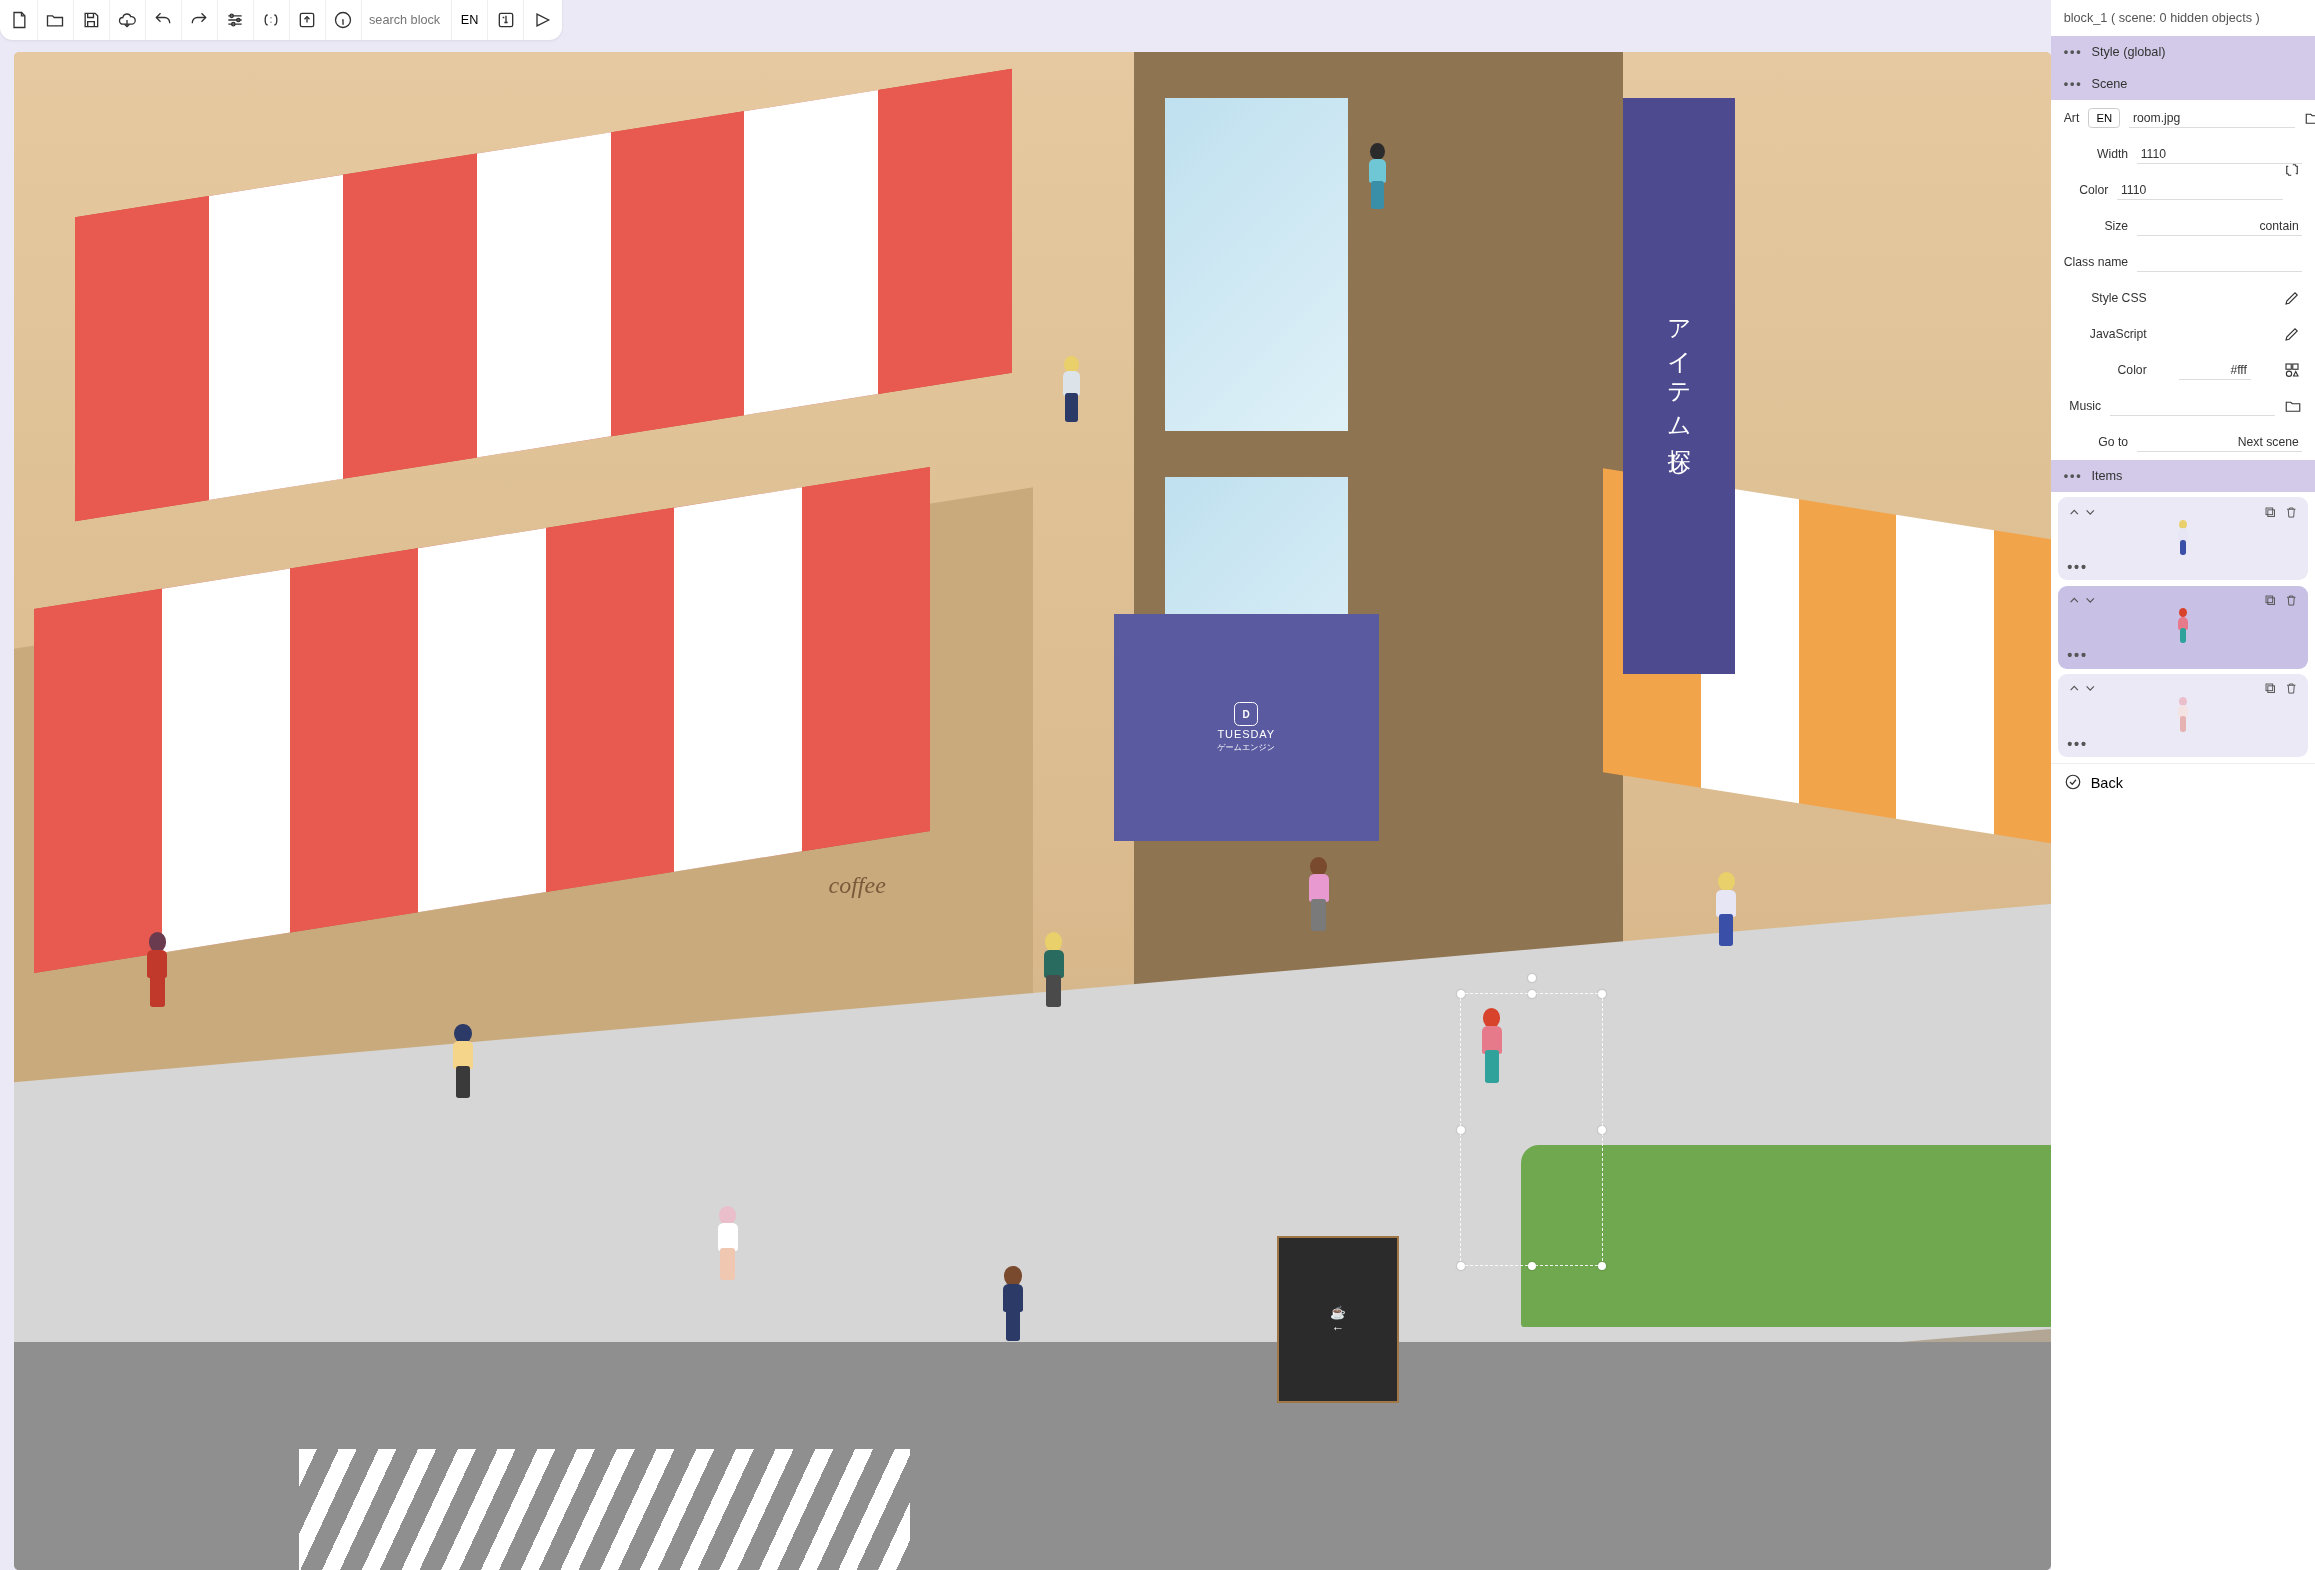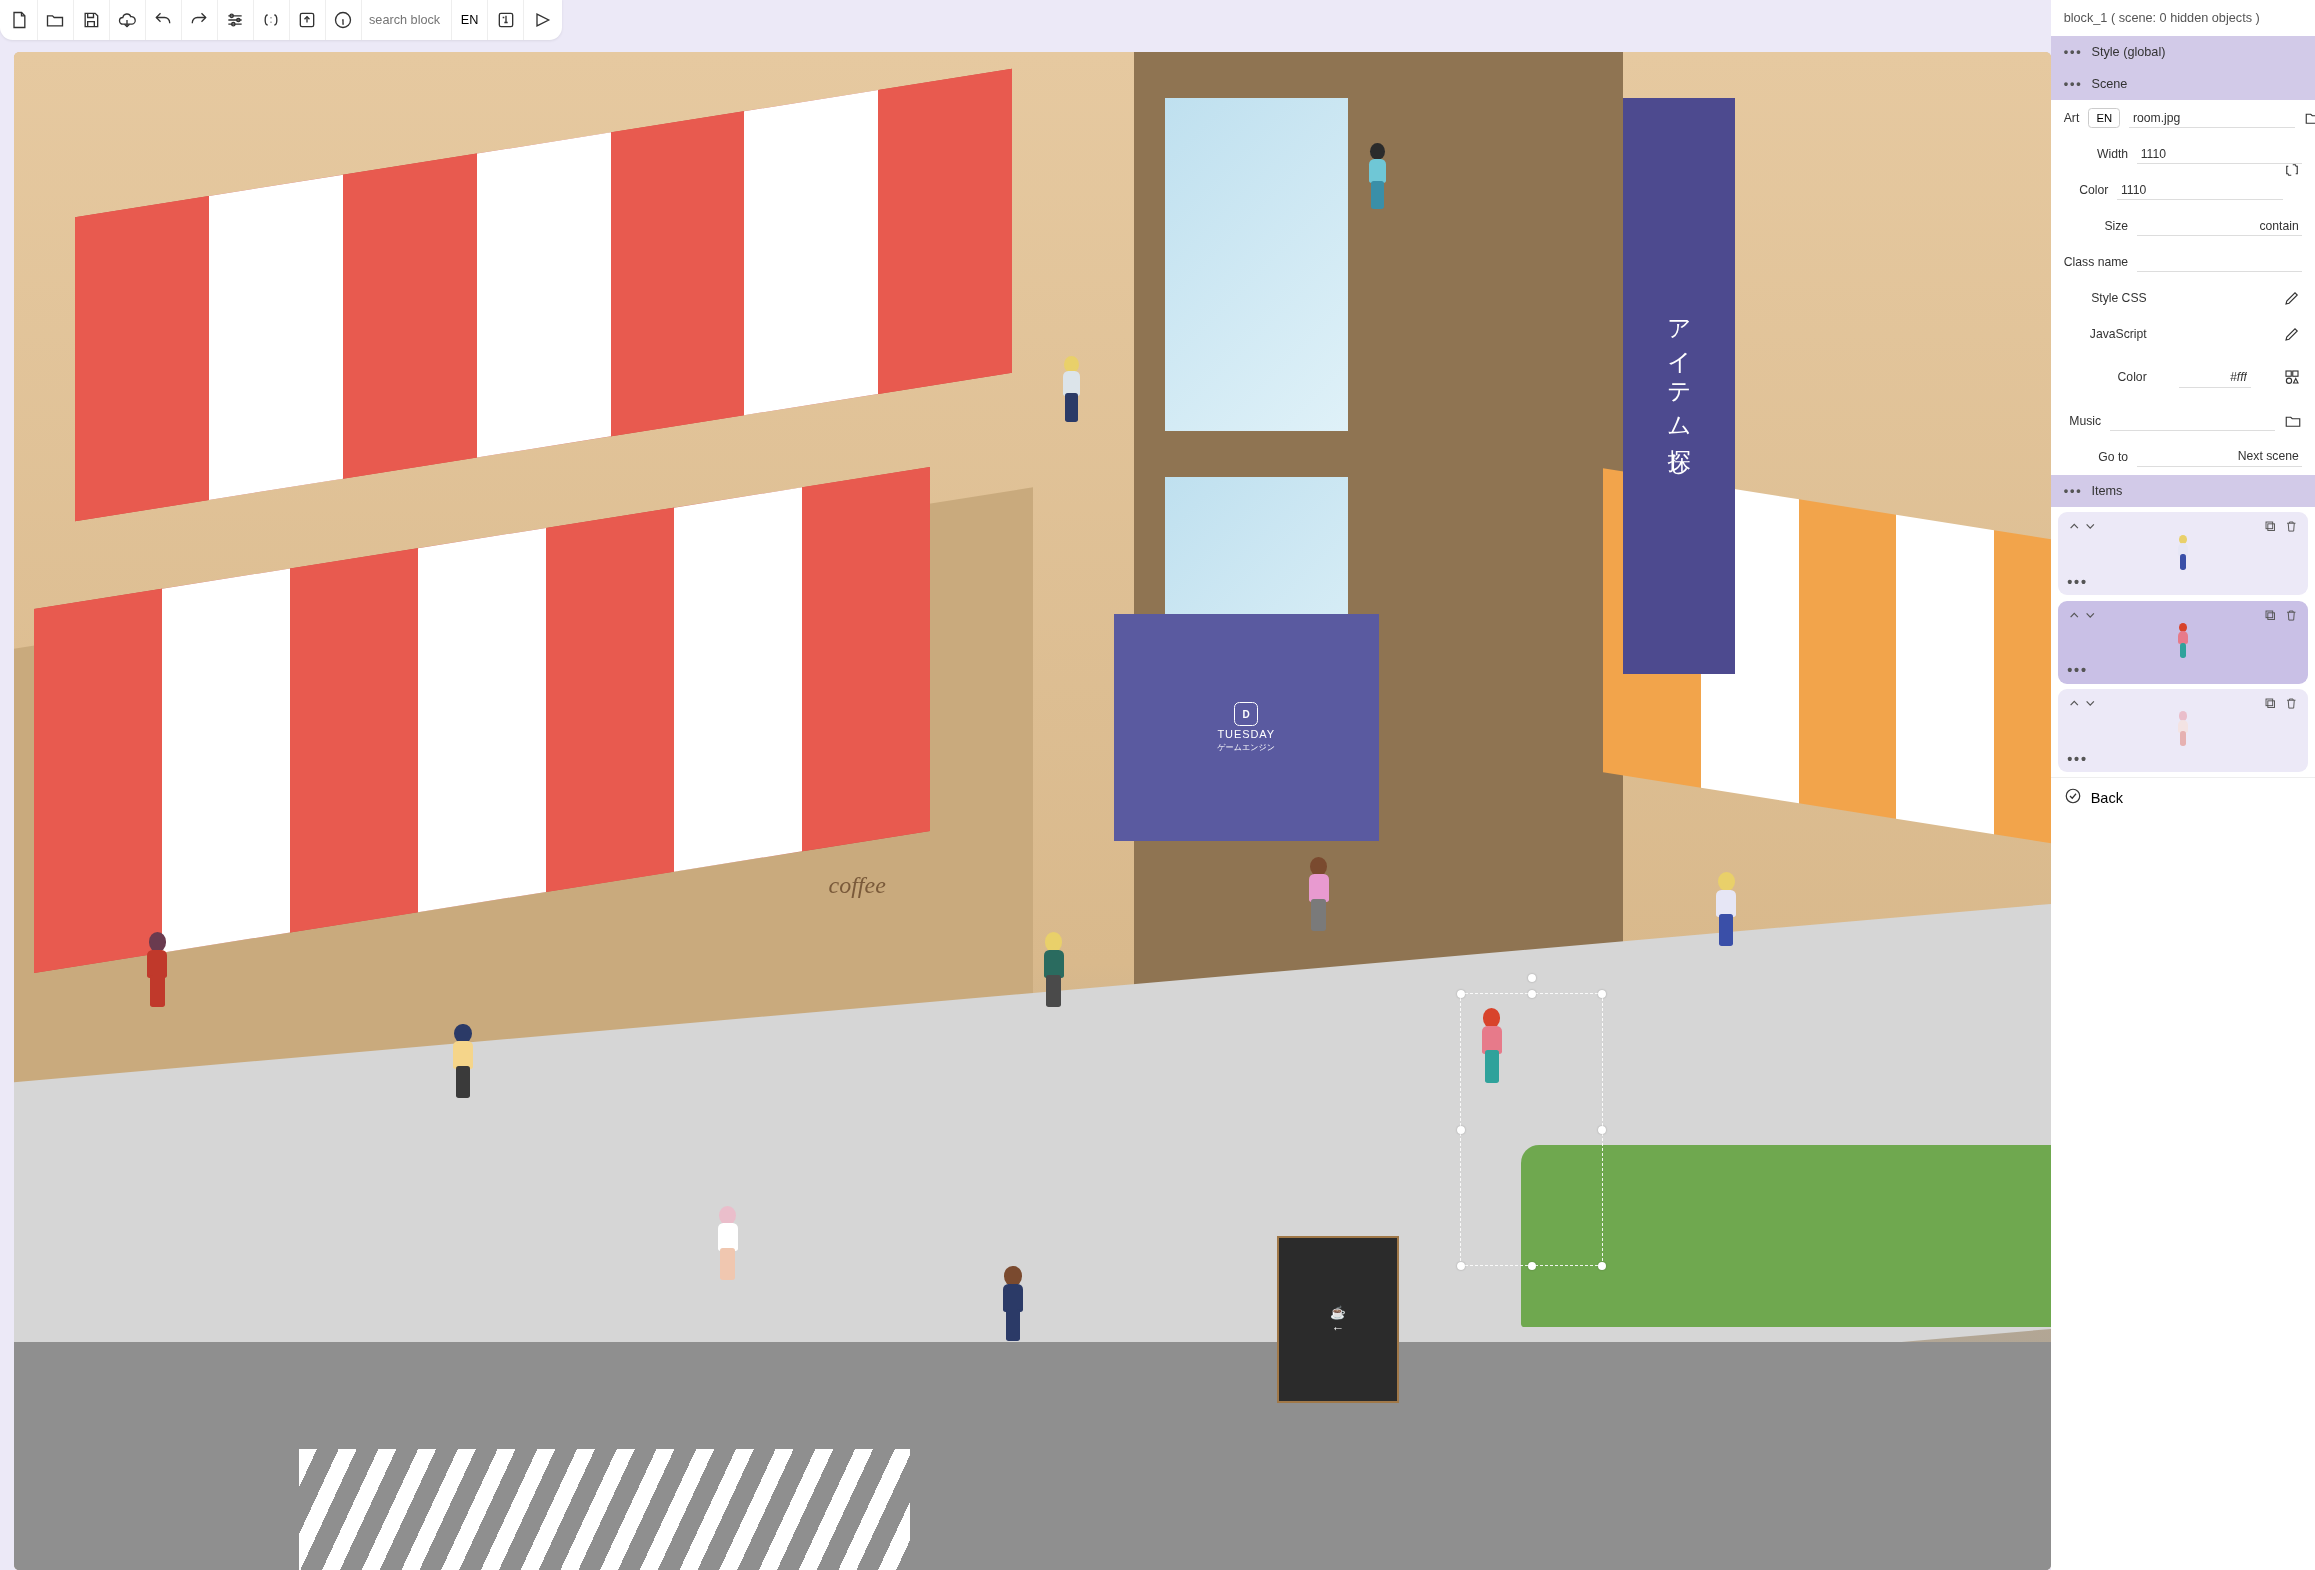--- a/index.html
+++ b/index.html
@@ -364,21 +364,21 @@
           <div class="prop-label">JavaScript</div>
           <div class="prop-value" style="border:none;"></div>
           <div class="prop-icon">
               <svg viewBox="0 0 24 24">
                 <path d="M4 20l4-1 11-11-3-3L5 16z"></path>
               </svg>
             </div>
         </div>
         <div class="prop-row">
           <div class="prop-label">Color</div>
-          <input class="prop-value center" style="max-width: 72px; margin: 8px auto; font-style: italic;" value="#fff">
+          <input class="prop-value center" style="max-width: 72px; margin: 0px auto;" value="#fff">
           <div class="prop-icon">
               <svg viewBox="0 0 24 24">
                 <rect x="4" y="4" width="7" height="7"></rect>
                 <rect x="13" y="4" width="7" height="7"></rect>
                 <circle cx="8" cy="17" r="3.5"></circle>
                 <path d="M14 20l3-6 3 6z"></path>
               </svg>
             </div>
         </div>
         <div class="prop-row">

